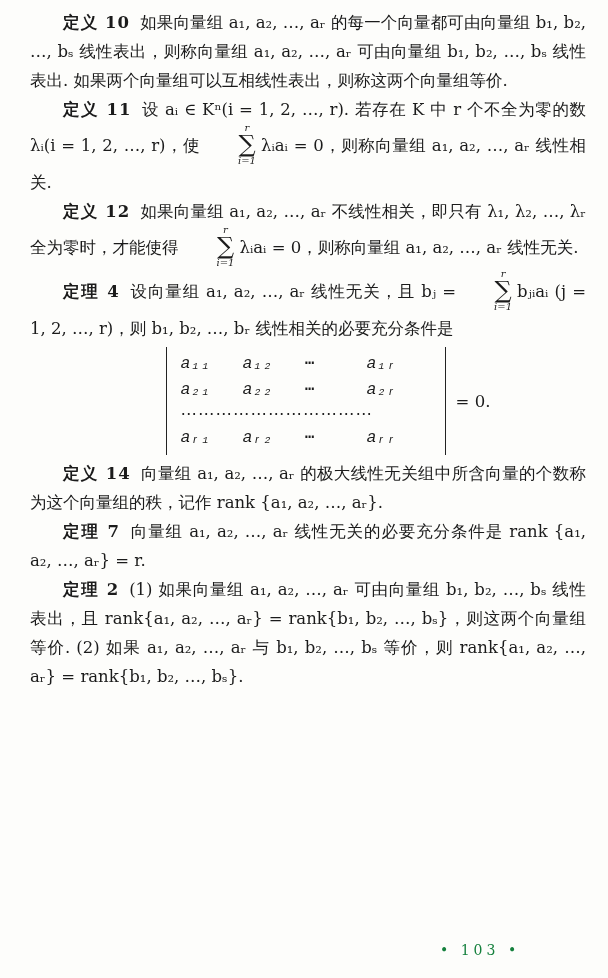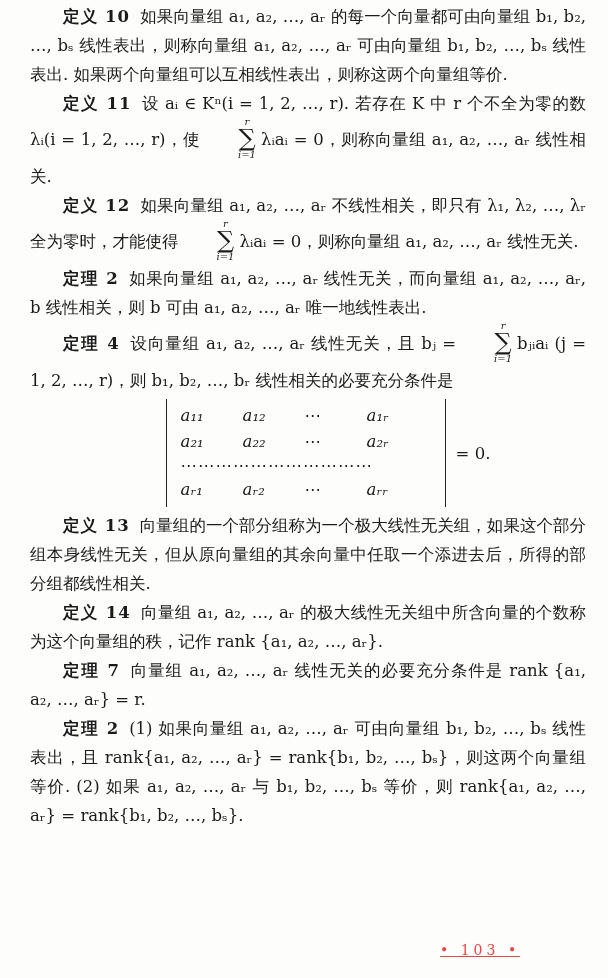--- a/index.html
+++ b/index.html
@@ -7,46 +7,46 @@
     position:relative;
     width:608px;height:978px;
     margin:0 auto;
     background:#fdfdfb;
     color:#1b1b1b;
     font-family:"DejaVu Serif","DejaVu Sans",serif;
     font-size:16.5px;
     line-height:29px;
     overflow:hidden;
     box-sizing:border-box;
-    padding:2px 22px 0 30px;
+    padding:8px 22px 0 30px;
   }
   .para{margin:0;text-indent:2em;text-align:justify;}
   .para .lbl{font-weight:bold;letter-spacing:1px;margin-right:10px;}
   .mathline{ }
   .sum{
     display:inline-flex;flex-direction:column;align-items:center;
     vertical-align:middle;line-height:1;margin:0 5px;position:relative;top:-2px;
   }
   .sum .lim{font-size:10px;font-style:italic;line-height:11px;}
   .sum .sig{font-size:24px;line-height:22px;}
   .det-wrap{
     display:flex;align-items:center;justify-content:center;
     margin:4px 0 4px 40px;
   }
   .det{
     border-left:1.5px solid #222;border-right:1.5px solid #222;
     padding:4px 14px;
   }
   .det-row{display:flex;line-height:26px;}
-  .det-cell{width:62px;font-style:italic;}
+  .det-cell{width:62px;font-style:italic;font-family:Liberation Mono, monospace;}
   .det-dots{line-height:22px;letter-spacing:1px;color:#222;overflow:hidden;white-space:nowrap;width:250px;}
   .det-eq{margin-left:10px;}
   .page-num{
     position:absolute;left:440px;top:936px;
-    font-size:14px;letter-spacing:4px;color:#ef4444;text-decoration:underline;
+    font-size:14px;letter-spacing:4px;color:#15803d;
   }
 </style>
 </head>
 <body>
 
 <div class="scan-page">
 
   <p class="para">
     <span class="lbl">定义 10</span><span>如果向量组 a₁, a₂, …, aᵣ 的每一个向量都可由向量组 b₁, b₂, …, bₛ 线性表出，则称向量组 a₁, a₂, …, aᵣ 可由向量组 b₁, b₂, …, bₛ 线性表出. 如果两个向量组可以互相线性表出，则称这两个向量组等价.</span>
   </p>
@@ -60,23 +60,20 @@
   </p>
 
   <p class="para mathline">
     <span class="lbl">定义 12</span><span>如果向量组 a₁, a₂, …, aᵣ 不线性相关，即只有 λ₁, λ₂, …, λᵣ 全为零时，才能使得</span><span class="sum">
         <span class="lim">r</span>
         <span class="sig">∑</span>
         <span class="lim">i=1</span>
       </span><span>λᵢaᵢ = 0，则称向量组 a₁, a₂, …, aᵣ 线性无关.</span>
   </p>
 
-  <p class="para">
-    <span class="lbl">定理 2</span><span>如果向量组 a₁, a₂, …, aᵣ 线性无关，而向量组 a₁, a₂, …, aᵣ, b 线性相关，则 b 可由 a₁, a₂, …, aᵣ 唯一地线性表出.</span>
-  </p>
 
 
   <p class="para mathline">
     <span class="lbl">定理 4</span><span>设向量组 a₁, a₂, …, aᵣ 线性无关，且 bⱼ =</span><span class="sum">
         <span class="lim">r</span>
         <span class="sig">∑</span>
         <span class="lim">i=1</span>
       </span><span>bⱼᵢaᵢ (j = 1, 2, …, r)，则 b₁, b₂, …, bᵣ 线性相关的必要充分条件是</span>
   </p>
 
@@ -99,23 +96,20 @@
         <span class="det-cell">aᵣ₁</span>
         <span class="det-cell">aᵣ₂</span>
         <span class="det-cell">⋯</span>
         <span class="det-cell">aᵣᵣ</span>
       </div>
     </div>
     <span class="det-eq">= 0.</span>
   </div>
 
 
-  <p class="para">
-    <span class="lbl">定义 13</span><span>向量组的一个部分组称为一个极大线性无关组，如果这个部分组本身线性无关，但从原向量组的其余向量中任取一个添进去后，所得的部分组都线性相关.</span>
-  </p>
 
 
   <p class="para">
     <span class="lbl">定义 14</span><span>向量组 a₁, a₂, …, aᵣ 的极大线性无关组中所含向量的个数称为这个向量组的秩，记作 rank {a₁, a₂, …, aᵣ}.</span>
   </p>
 
   <p class="para">
     <span class="lbl">定理 7</span><span>向量组 a₁, a₂, …, aᵣ 线性无关的必要充分条件是 rank {a₁, a₂, …, aᵣ} = r.</span>
   </p>
 

